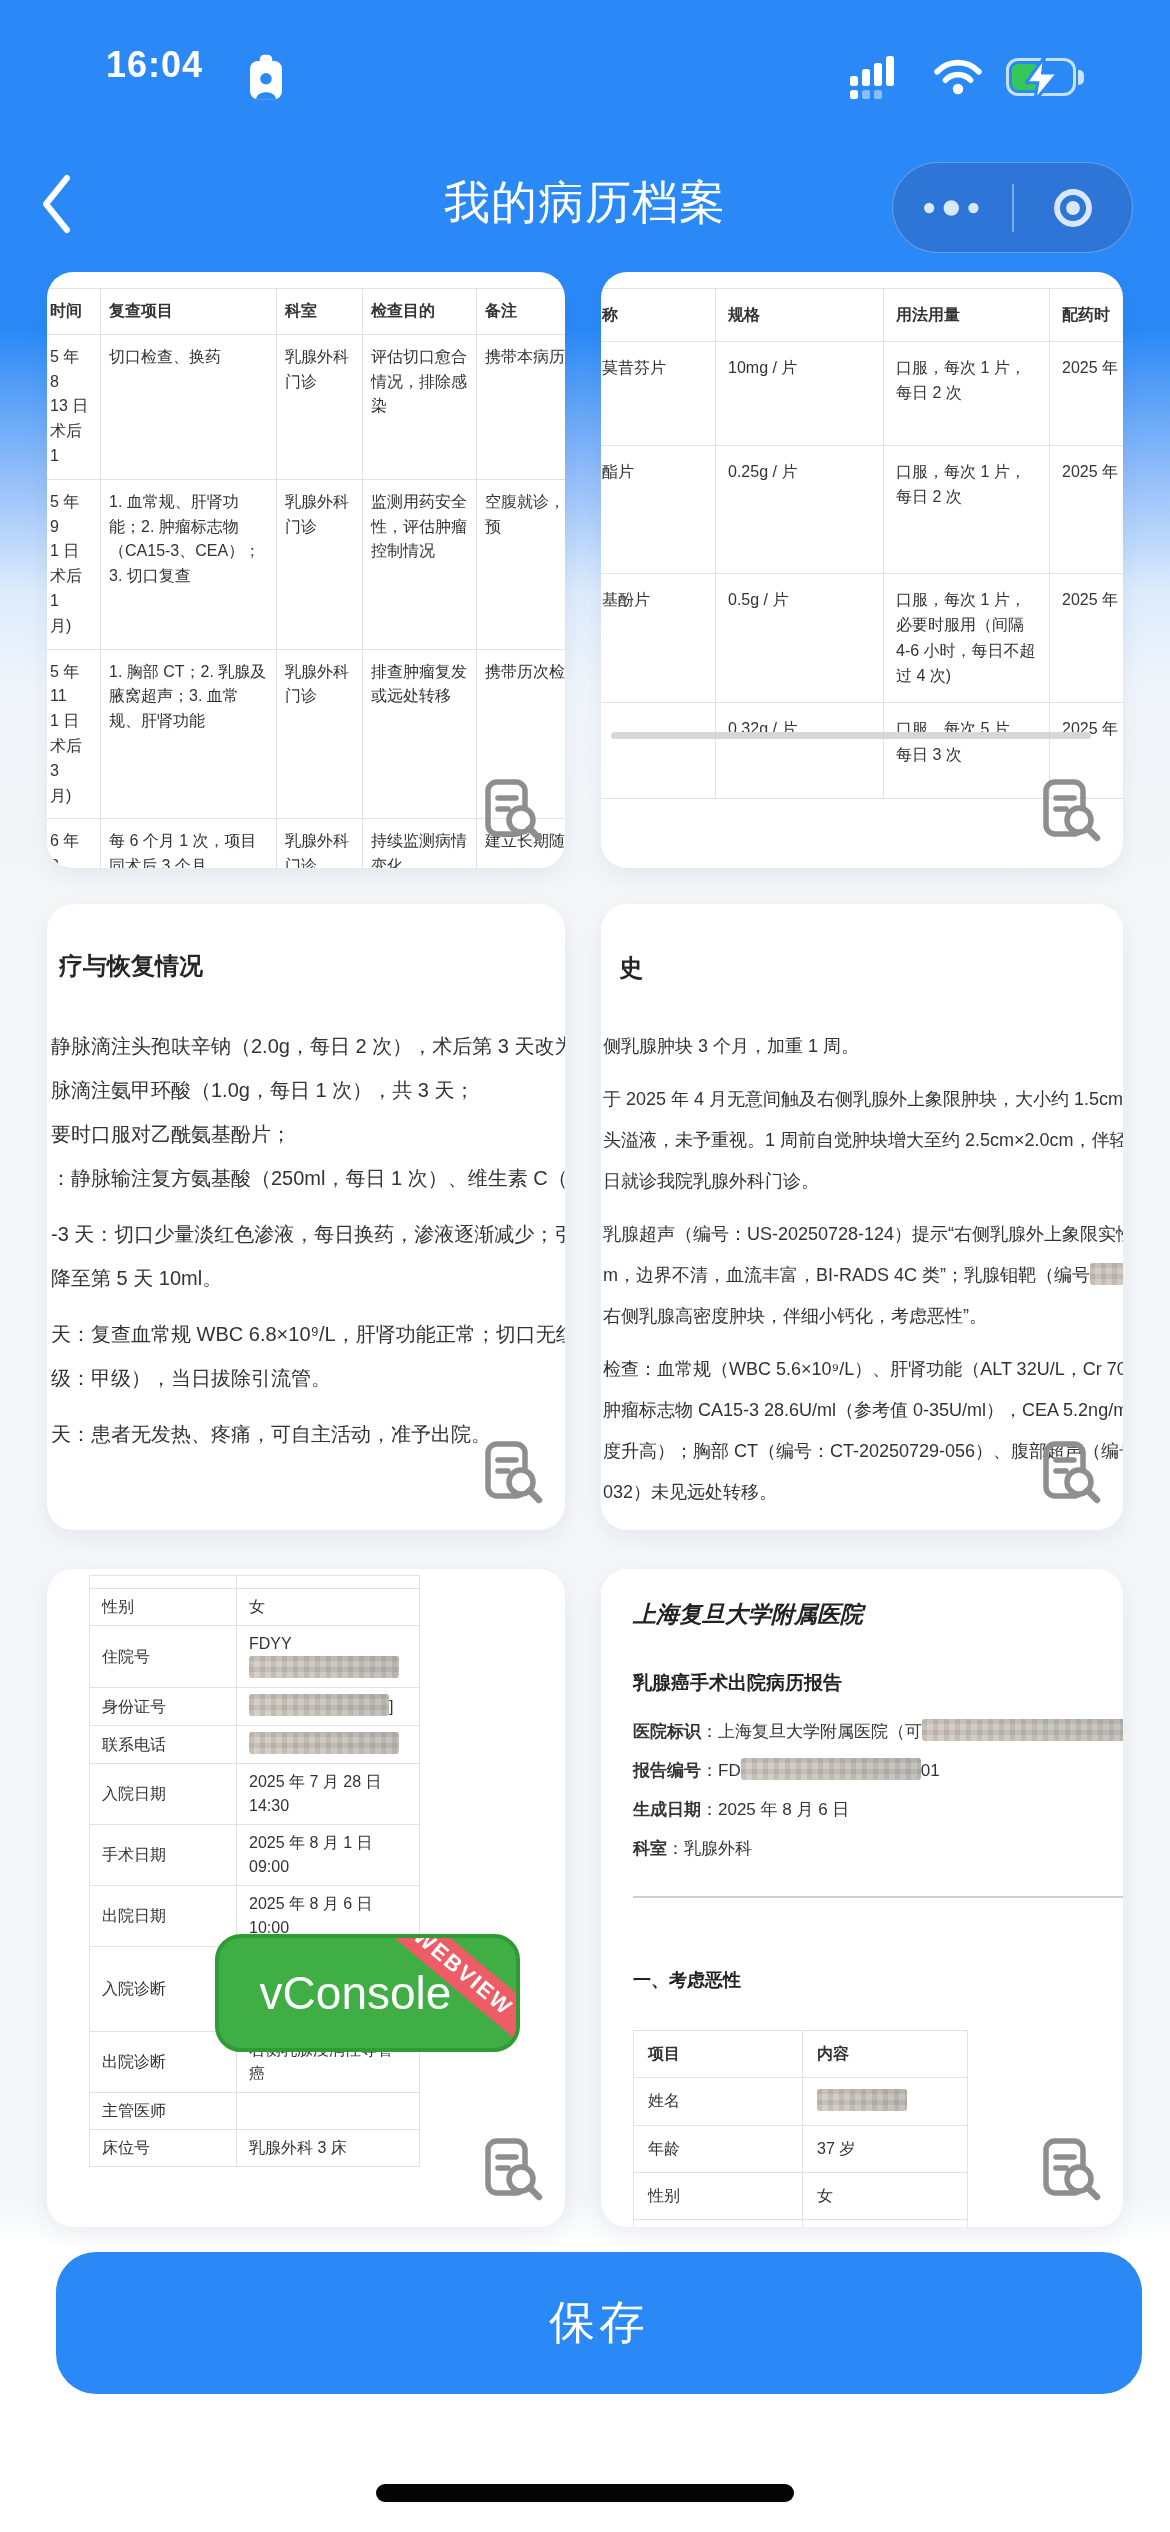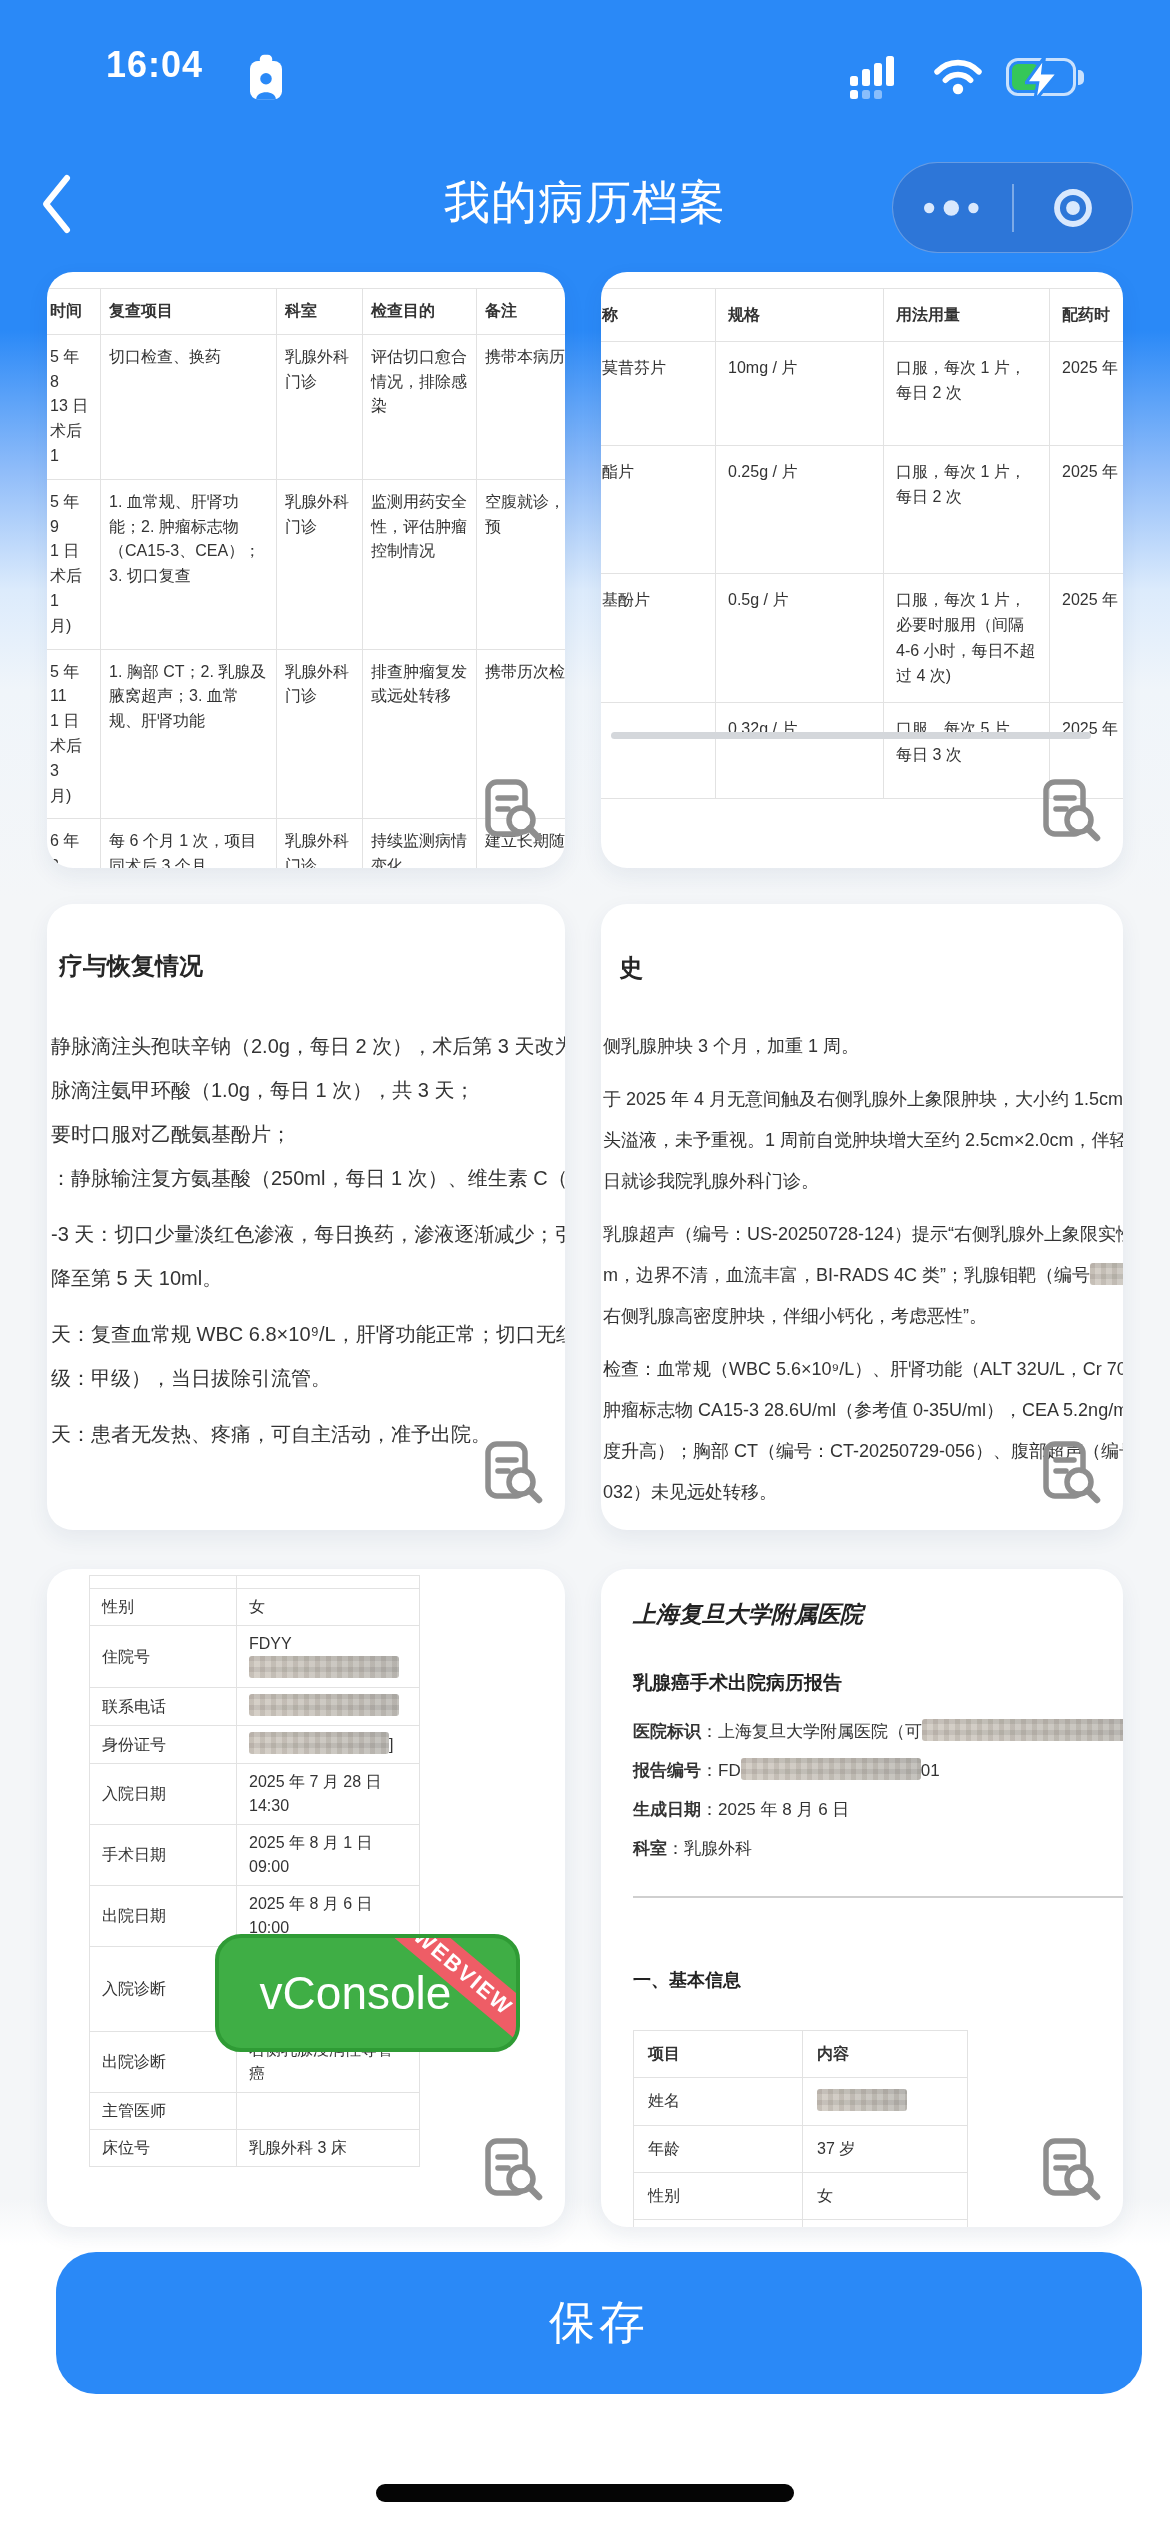--- a/index.html
+++ b/index.html
@@ -349,26 +349,26 @@
             </tr>
             <tr>
               <td>性别</td>
               <td>女</td>
             </tr>
             <tr>
               <td>住院号</td>
               <td>FDYY<span class="redact" style="width:150px"></span></td>
             </tr>
             <tr>
+              <td>身份证号</td>
+              <td><span class="redact" style="width:140px"></span>]</td>
+            </tr>
+            <tr>
               <td>联系电话</td>
               <td><span class="redact" style="width:150px"></span></td>
-            </tr>
-            <tr>
-              <td>身份证号</td>
-              <td><span class="redact" style="width:140px"></span>]</td>
             </tr>
             <tr>
               <td>入院日期</td>
               <td>2025 年 7 月 28 日 14:30</td>
             </tr>
             <tr>
               <td>手术日期</td>
               <td>2025 年 8 月 1 日 09:00</td>
             </tr>
             <tr>
@@ -407,21 +407,21 @@
     <div class="doc doc6" id="doc6">
       <div class="rep-h1">上海复旦大学附属医院</div>
       <div class="rep-h2">乳腺癌手术出院病历报告</div>
       <div class="meta-list">
           <div class="meta-line"><b>医院标识</b>：上海复旦大学附属医院（可<span class="redact" style="width:230px"></span></div>
           <div class="meta-line"><b>报告编号</b>：FD<span class="redact" style="width:180px"></span>01</div>
           <div class="meta-line"><b>生成日期</b>：2025 年 8 月 6 日</div>
           <div class="meta-line"><b>科室</b>：乳腺外科</div>
         </div>
       <hr class="rep-hr">
-      <div class="rep-sec">一、基本信息</div>
+      <div class="rep-sec">一、考虑恶性</div>
       <div class="rep-table-wrap">
           <table class="dtable t-report">
             <colgroup>
               <col style="width: 169px;">
               <col style="width: 165px;">
             </colgroup>
             <thead>
               <tr>
                 <th>项目</th>
                 <th>内容</th>

